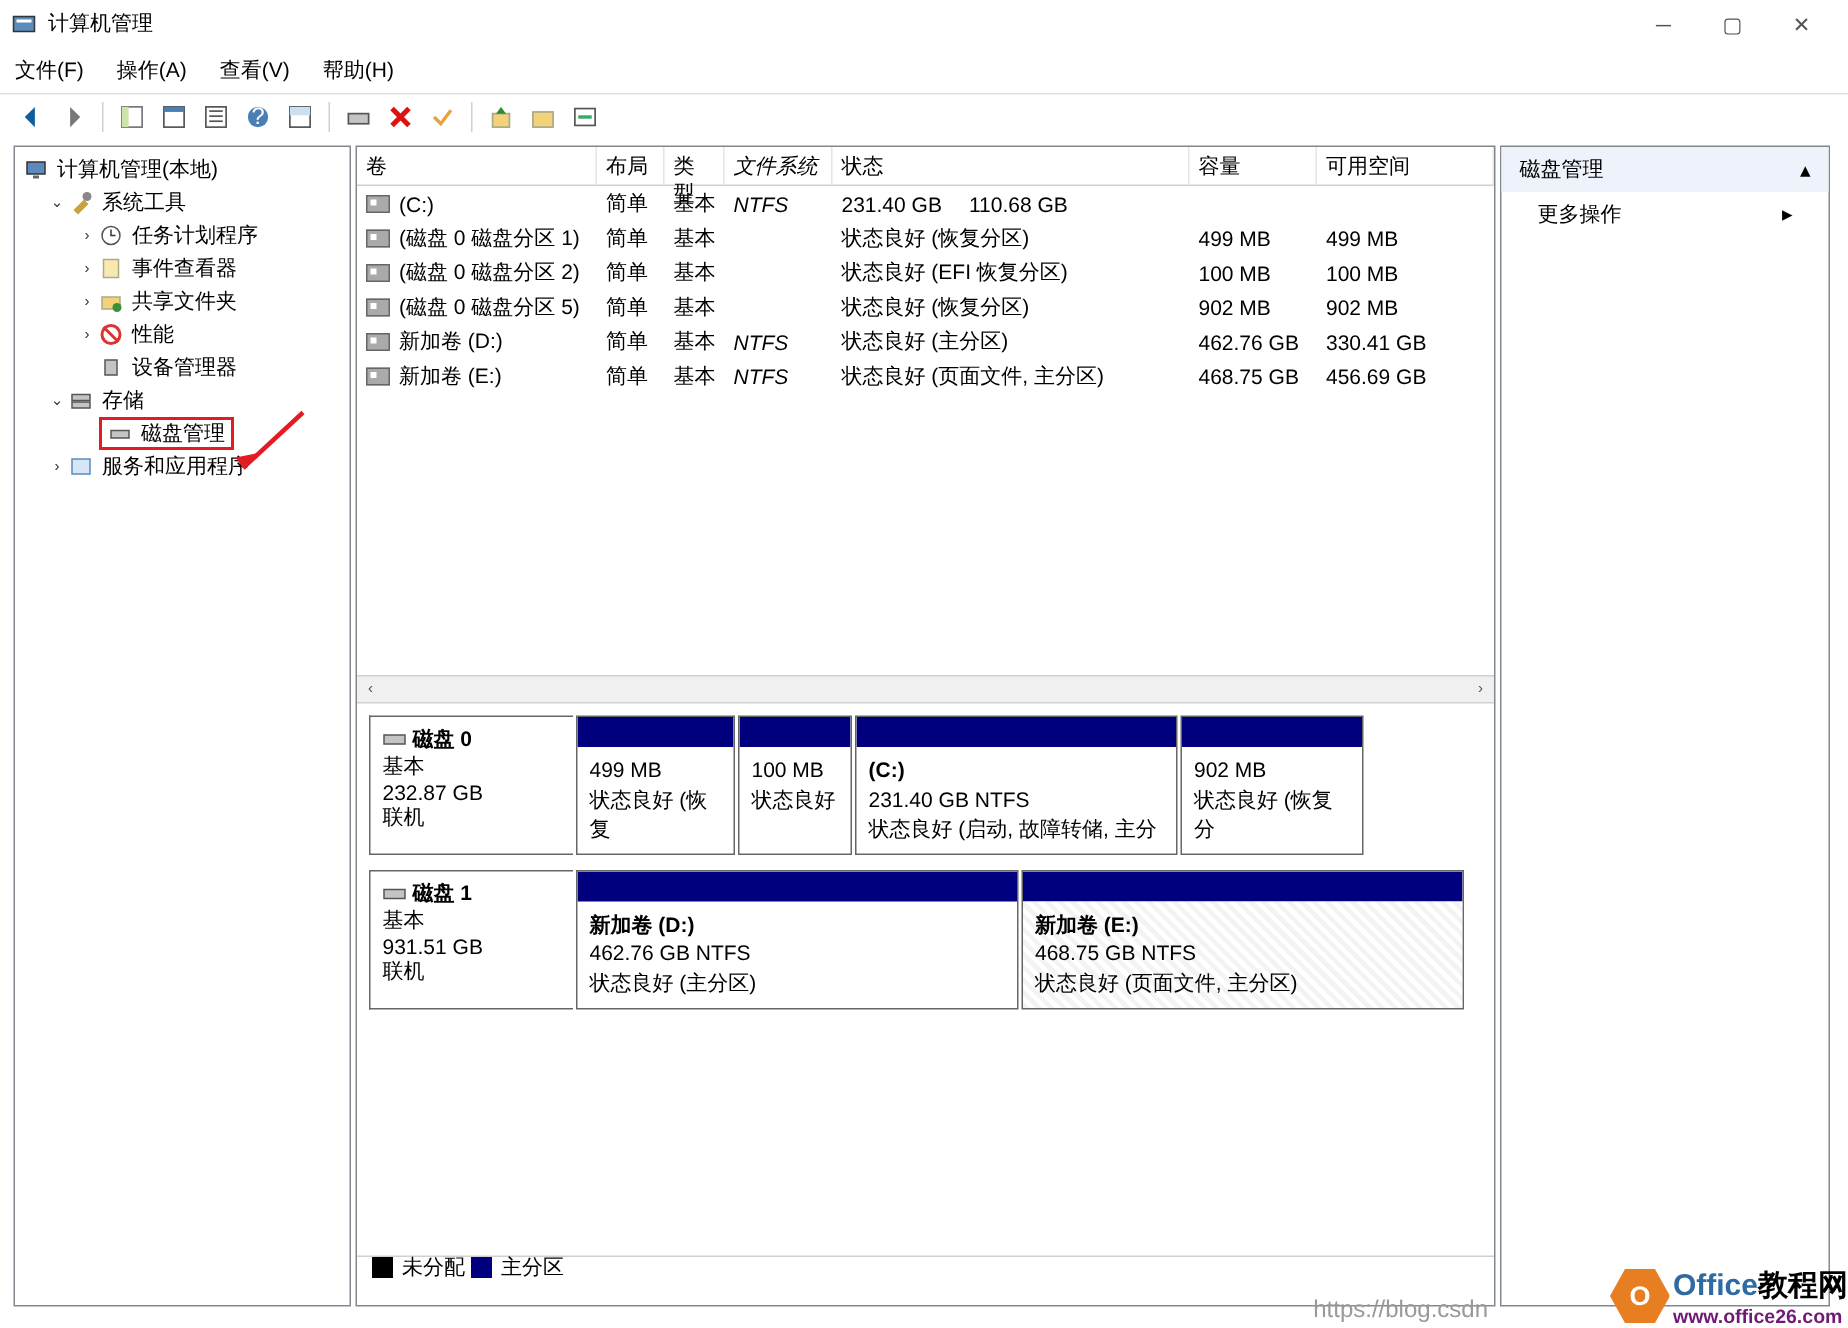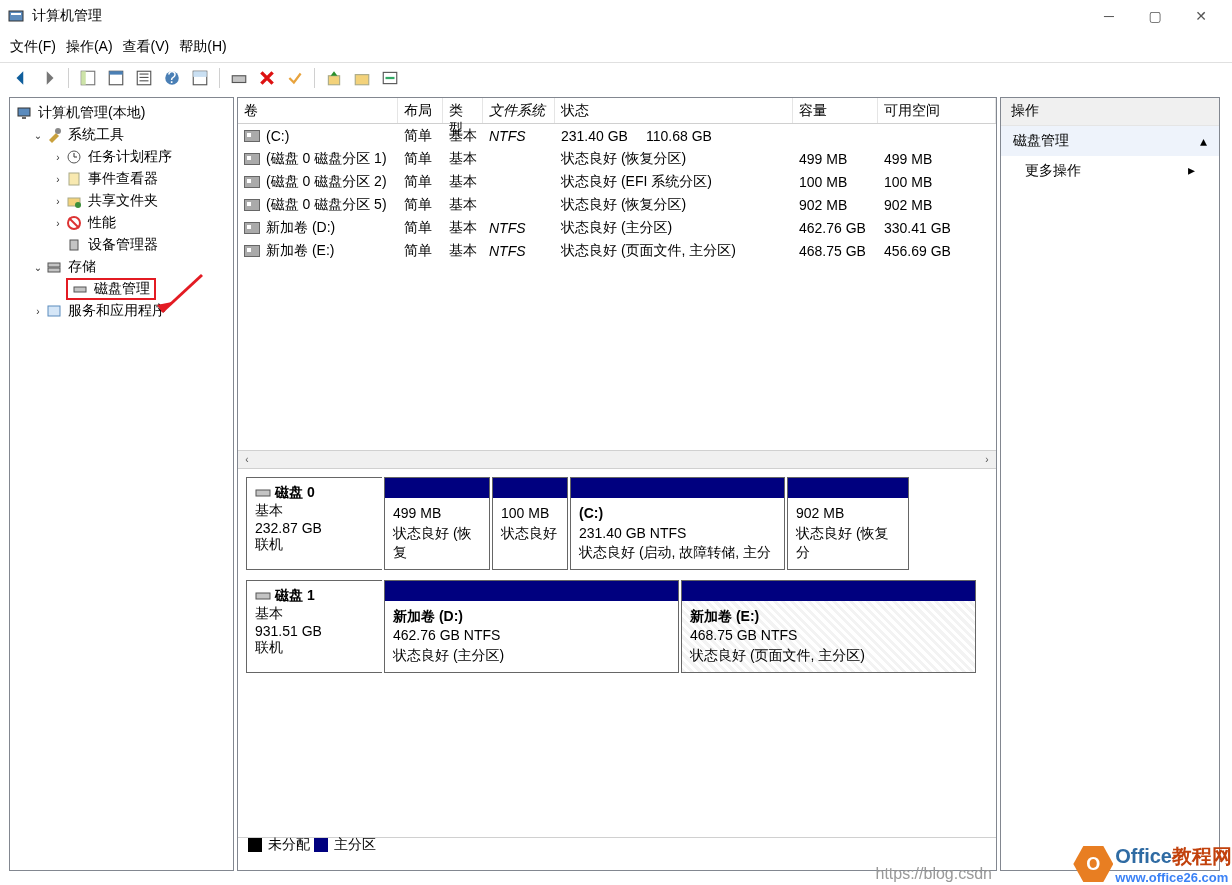--- a/index.html
+++ b/index.html
@@ -3,21 +3,21 @@
 <meta charset="utf-8">
 <style>
   * { box-sizing: border-box; margin: 0; padding: 0; font-family: "Microsoft YaHei", "Segoe UI", sans-serif; font-size: 14px; }
   body { background: #fff; width: 1232px; height: 885px; overflow: hidden; position: relative; }
 
   .titlebar { height: 32px; display: flex; align-items: center; padding: 0 8px; }
   .titlebar .icon { width: 16px; height: 16px; margin-right: 8px; }
   .titlebar .title { flex: 1; color: #000; font-size: 14px; }
   .titlebar .winbtn { width: 46px; height: 32px; display: flex; align-items: center; justify-content: center; color: #555; }
 
-  .menubar { height: 30px; display: flex; align-items: center; padding: 0 10px; gap: 10px; }
+  .menubar { height: 30px; display: flex; align-items: center; padding: 0 10px; gap: 22px; }
   .menubar span { font-size: 14px; }
 
   .toolbar { height: 30px; display: flex; align-items: center; padding: 0 10px; gap: 6px; border-top: 1px solid #e0e0e0; }
   .tbtn { width: 22px; height: 22px; display: flex; align-items: center; justify-content: center; }
   .tbtn svg { width: 18px; height: 18px; }
   .tsep { width: 1px; height: 20px; background: #d0d0d0; margin: 0 2px; }
 
   .mainarea { position: absolute; top: 97px; left: 9px; right: 12px; bottom: 14px; display: flex; gap: 3px; }
   .leftpane { width: 225px; border: 1px solid #828790; background: #fff; padding: 4px 2px; overflow: hidden; }
   .centerpane { flex: 1; border: 1px solid #828790; background: #fff; display: flex; flex-direction: column; }
@@ -65,21 +65,21 @@
 
   .rightpane .hdr { height: 28px; background: #f0f0f0; border-bottom: 1px solid #e5e5e5; padding: 4px 10px; font-size: 14px; }
   .rightpane .sect { padding: 6px 12px; background: #eef3fb; display: flex; justify-content: space-between; align-items: center; }
   .rightpane .item { padding: 6px 24px; display: flex; justify-content: space-between; }
 
   .arrow-ann { position: absolute; top: 270px; left: 152px; pointer-events: none; }
   .watermark { position: absolute; bottom: 2px; right: 4px; font-size: 16px; color: #999; }
   .logowm { position: absolute; bottom: 0; right: 0; display:flex; align-items:center; gap:2px; }
   .logowm .hex { width:40px; height:40px; background:#e87e22; clip-path: polygon(25% 5%,75% 5%,100% 50%,75% 95%,25% 95%,0 50%); display:flex; align-items:center; justify-content:center; color:#fff; font-size:18px; font-weight:bold; }
   .logowm .txt1 { color: #2f6ba3; font-size: 20px; font-weight: bold; }
-  .logowm .txt2 { color: #3b82f6; font-size: 13px; font-weight: bold; }
+  .logowm .txt2 { color: #701a75; font-size: 13px; font-weight: bold; }
 </style>
 </head>
 <body>
 
 <div class="titlebar">
   <span class="icon">
     <svg viewBox="0 0 16 16">
         <rect x="1" y="3" width="14" height="10" fill="#5b8bbd" stroke="#333"></rect>
         <rect x="3" y="5" width="10" height="2" fill="#fff"></rect>
       </svg>
@@ -309,21 +309,21 @@
     <div class="c-fs"></div>
     <div class="c-st">状态良好 (恢复分区)</div>
     <div class="c-cap">499 MB</div>
     <div class="c-free">499 MB</div>
         </div>
         <div class="volrow">
     <div class="c-vol"><span class="volicon"></span>(磁盘 0 磁盘分区 2)</div>
     <div class="c-lay">简单</div>
     <div class="c-ty">基本</div>
     <div class="c-fs"></div>
-    <div class="c-st">状态良好 (EFI 系统分区)</div>
+    <div class="c-st">状态良好 (EFI 恢复分区)</div>
     <div class="c-cap">100 MB</div>
     <div class="c-free">100 MB</div>
         </div>
         <div class="volrow">
     <div class="c-vol"><span class="volicon"></span>(磁盘 0 磁盘分区 5)</div>
     <div class="c-lay">简单</div>
     <div class="c-ty">基本</div>
     <div class="c-fs"></div>
     <div class="c-st">状态良好 (恢复分区)</div>
     <div class="c-cap">902 MB</div>
@@ -401,21 +401,20 @@
         </div>
       </div>
 
     <div class="legend">
       <span><span class="sw" style="background:#000;"></span><span>未分配</span></span>
       <span><span class="sw" style="background:#00007f;"></span><span>主分区</span></span>
     </div>
   </div>
 
   <div class="rightpane">
-    <div class="hdr">操作</div>
     <div class="sect">
       <span>磁盘管理</span>
       <span>▴</span>
     </div>
     <div class="item">
       <span>更多操作</span>
       <span>▸</span>
     </div>
   </div>
 </div>
@@ -423,16 +422,16 @@
 <svg class="arrow-ann" width="70" height="50">
   <path d="M50 5 L10 42" stroke="#e31b23" stroke-width="3" fill="none"></path>
   <path d="M10 42 L20 32 L5 35 Z" fill="#e31b23"></path>
 </svg>
 
 <div class="watermark" style="right:240px;margin-left:12px;">https://blog.csdn</div>
 
 <div class="logowm">
   <div class="hex">O</div>
   <div>
-    <div><span class="txt1">Office</span><span class="txt1" style="color:#c2410c">教程网</span></div>
+    <div><span class="txt1">Office</span><span class="txt1" style="color:#000000">教程网</span></div>
     <div class="txt2">www.office26.com</div>
   </div>
 </div>
 
 </body></html>

